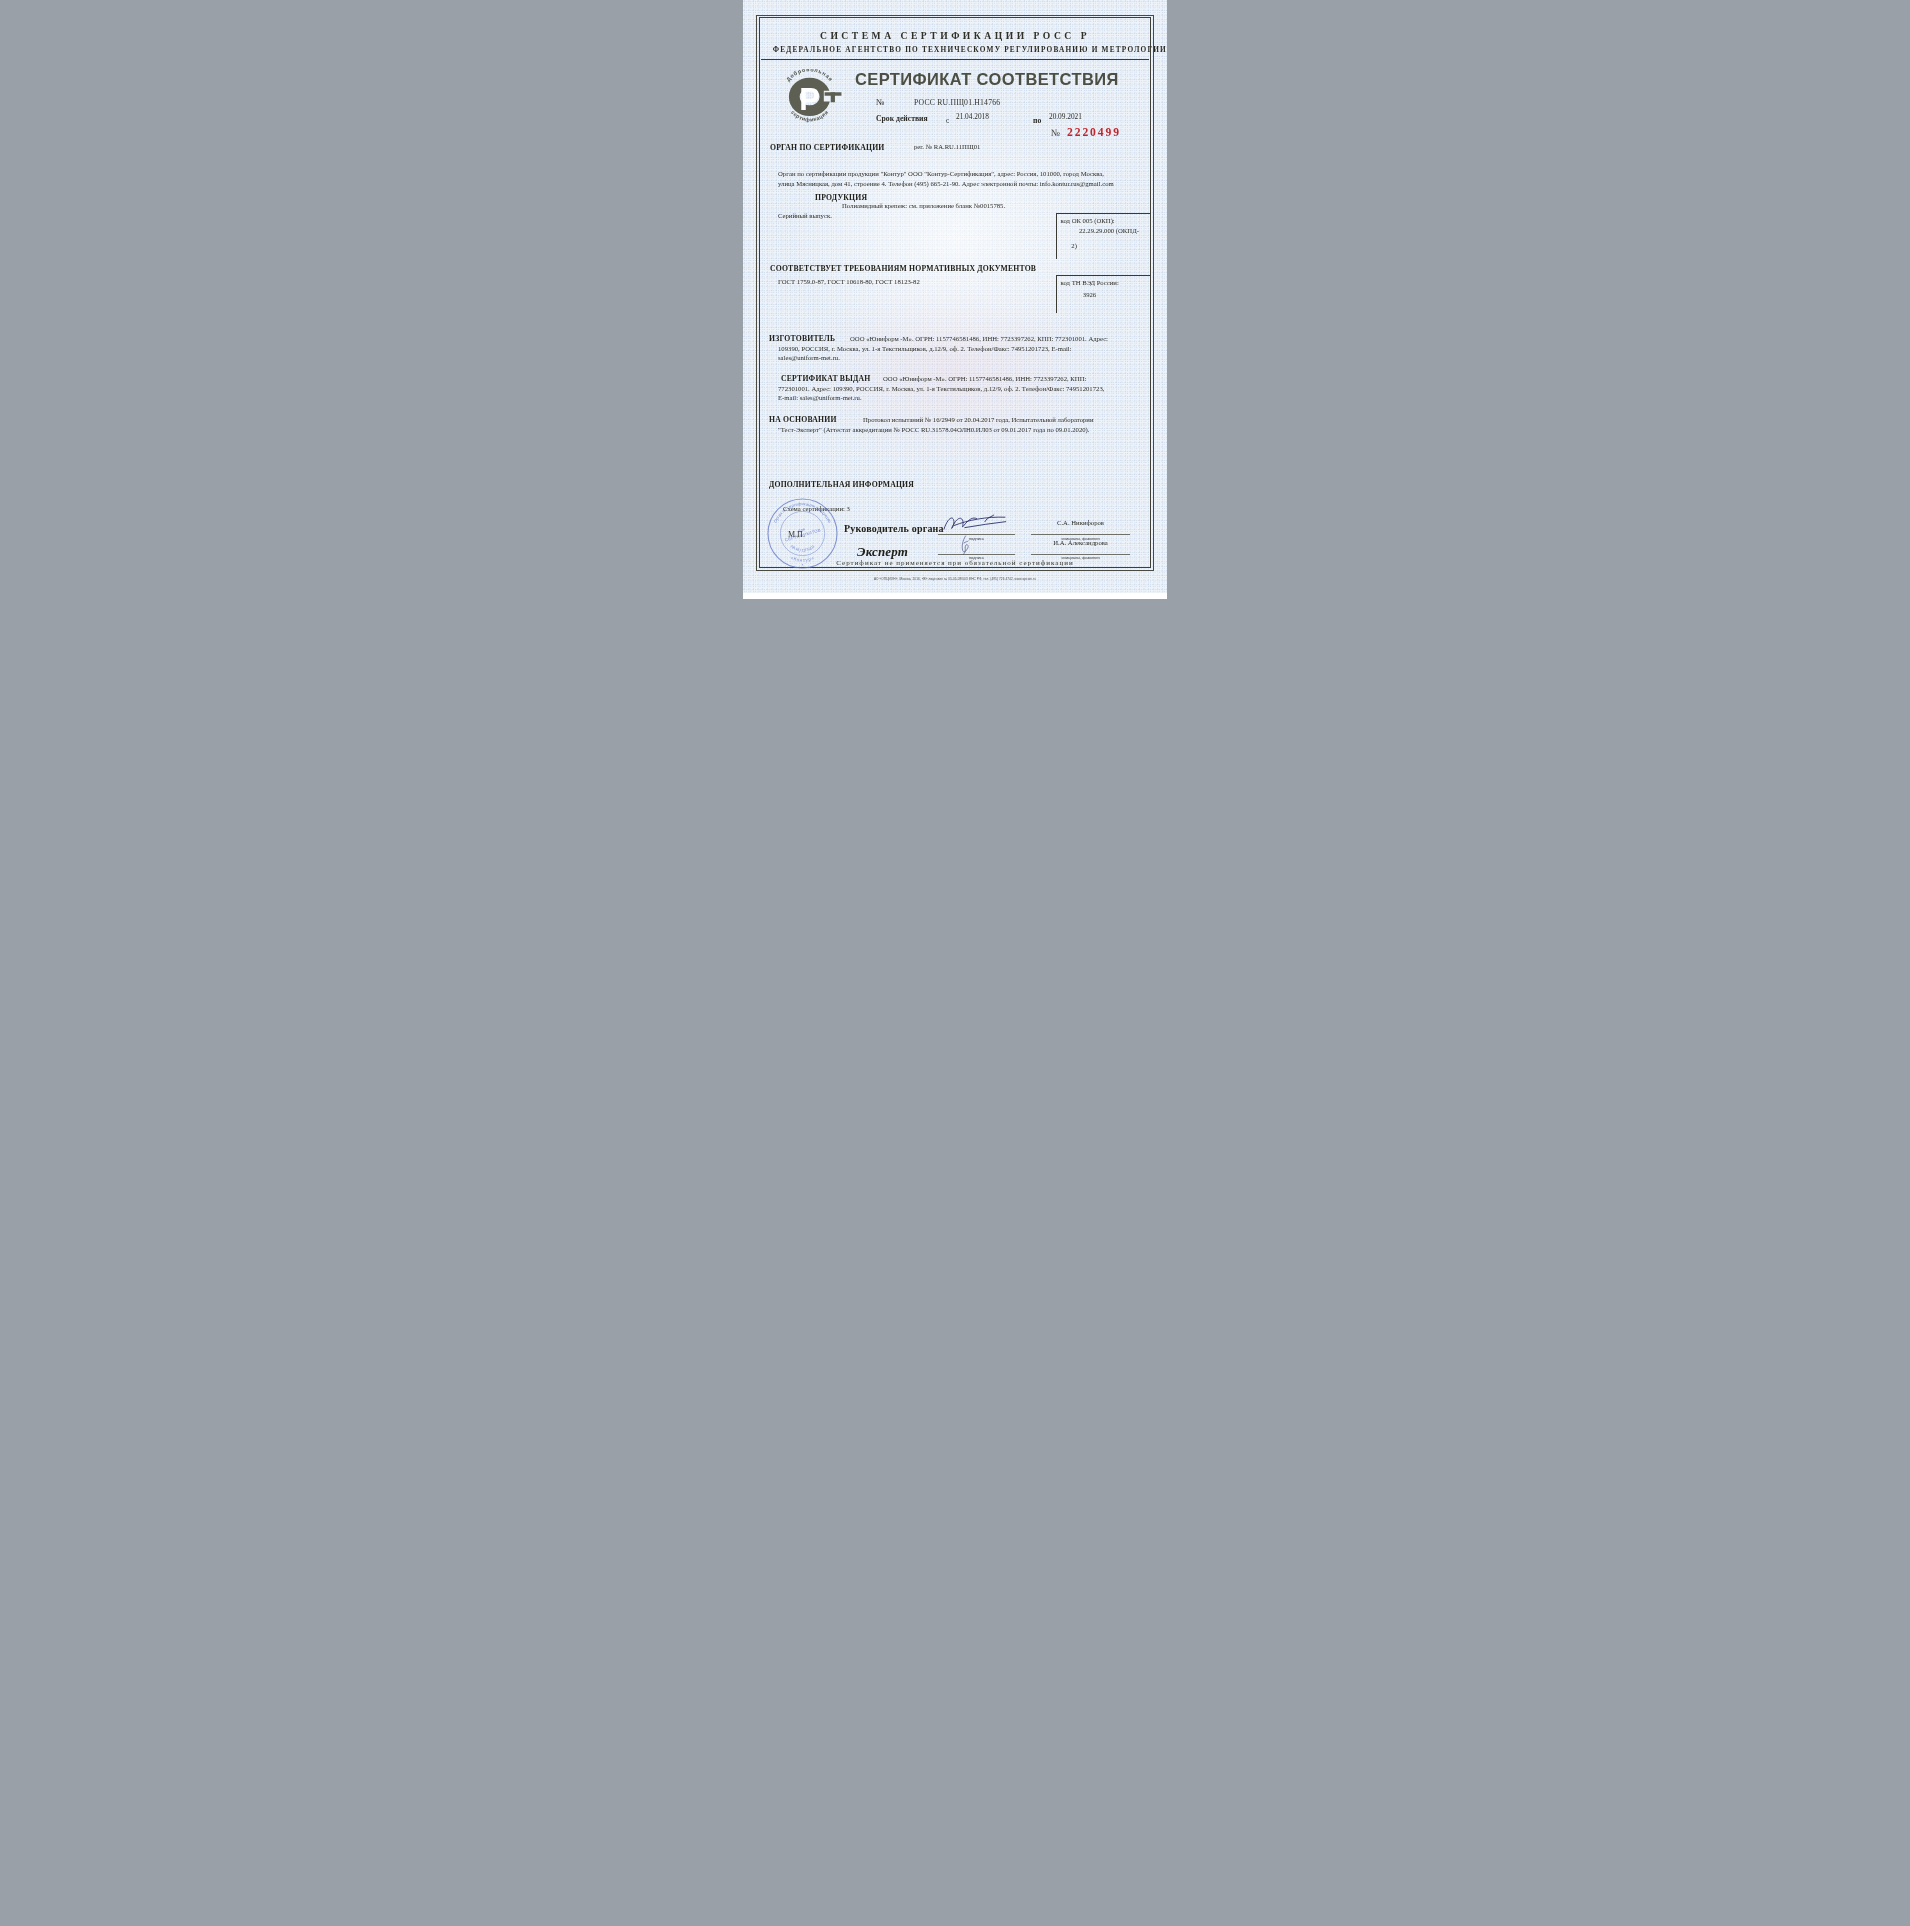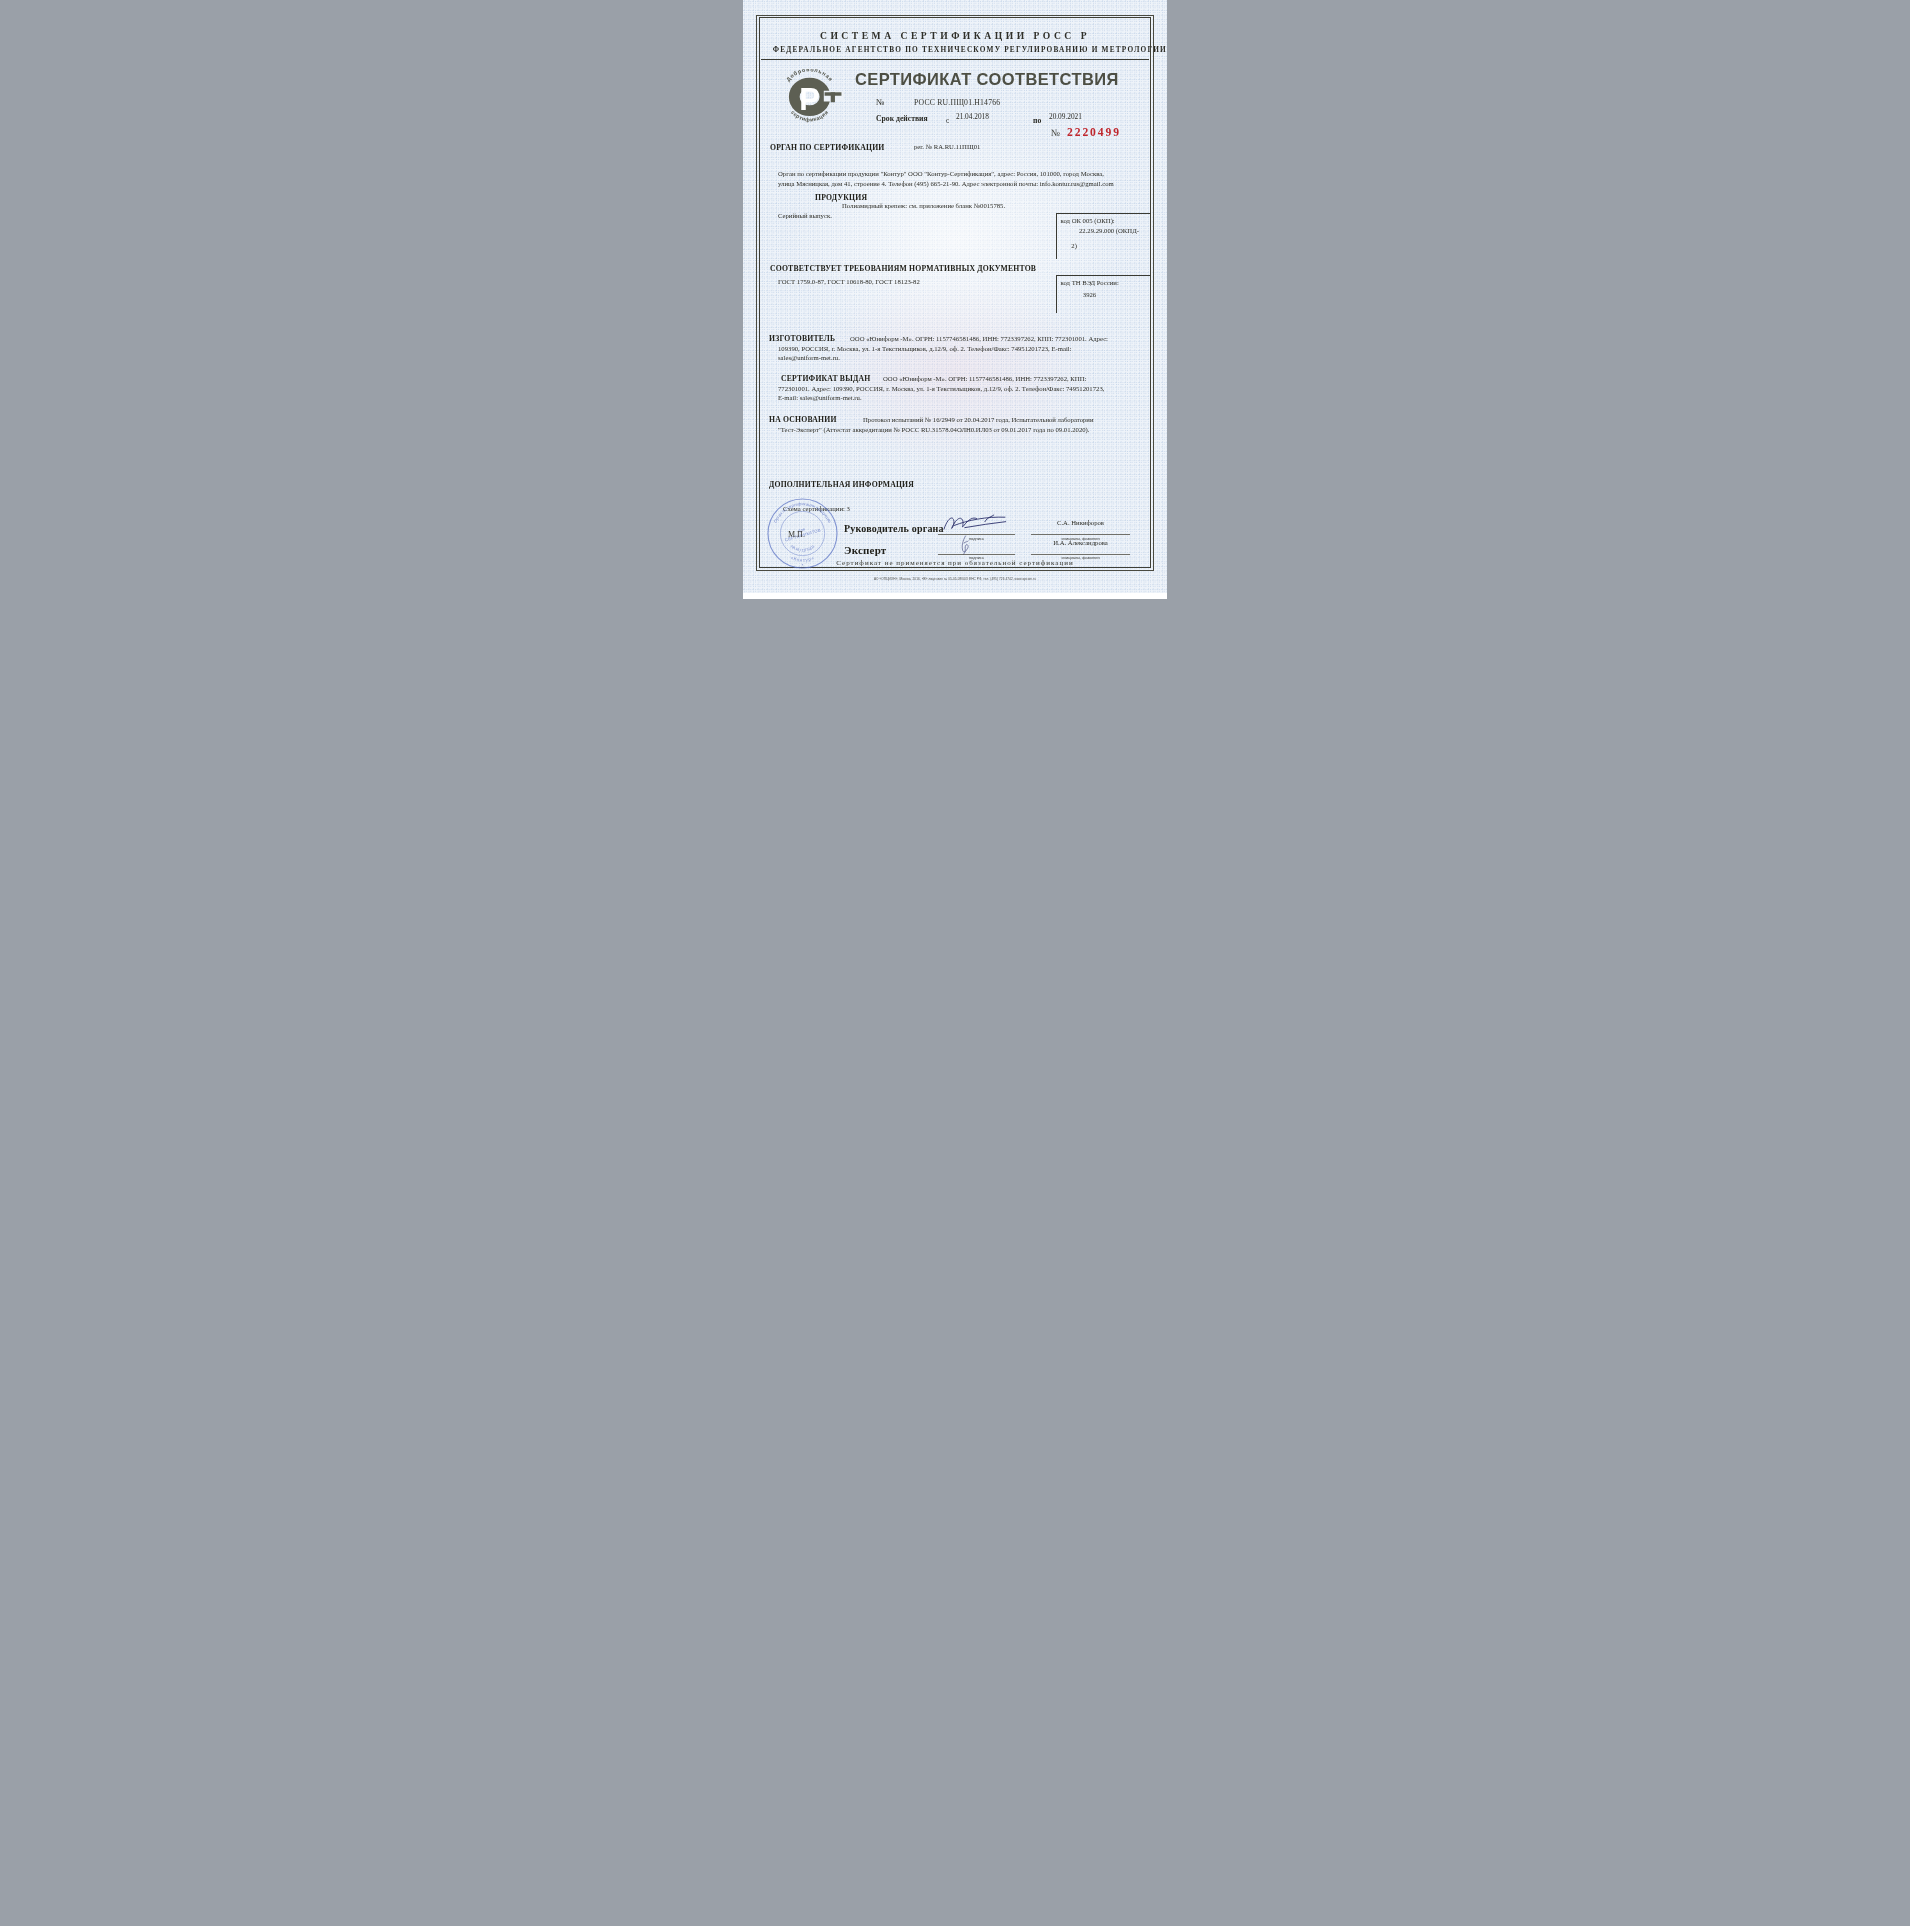--- a/index.html
+++ b/index.html
@@ -55,21 +55,21 @@
   .man-text{left:35px;top:334px;width:331px;text-indent:72px;}
   .iss-label{left:26px;top:374px;margin-left:12px;}
   .iss-text{left:35px;top:374px;width:331px;text-indent:105px;}
   .bas-label{left:26px;top:415px;}
   .bas-text{left:35px;top:415px;width:331px;text-indent:85px;}
   .add-label{left:26px;top:480px;}
   .scheme{left:40px;top:504px;}
   .stamp{left:22.3px;top:496px;width:75px;height:75px;z-index:5;}
   .mp{left:45px;top:530px;font-size:8px;color:#35352f;z-index:6;}
   .head-label{left:101px;top:523px;font-size:10px;font-family:Liberation Serif, serif;}
-  .expert-label{left:101px;top:544px;font-size:11px;}
+  .expert-label{left:114px;top:544px;font-size:13px;font-style:italic;}
   .sig1{left:197px;top:512px;width:69px;height:22.3px;z-index:4;}
   .sig2{left:210px;top:535px;width:23px;height:20px;z-index:4;}
   .sline{height:0;border-top:0.6px solid #70706a;}
   .sline-1a{left:195px;top:534px;width:77px;}
   .sline-1b{left:288px;top:534px;width:99px;}
   .sline-2a{left:195px;top:554px;width:77px;}
   .sline-2b{left:288px;top:554px;width:99px;}
   .cap{font-family:"Liberation Sans","DejaVu Sans",sans-serif;font-size:4px;color:#3f3f3b;text-align:center;}
   .cap-s1{left:195px;top:536px;width:77px;}
   .cap-n1{left:288px;top:536px;width:99px;}

